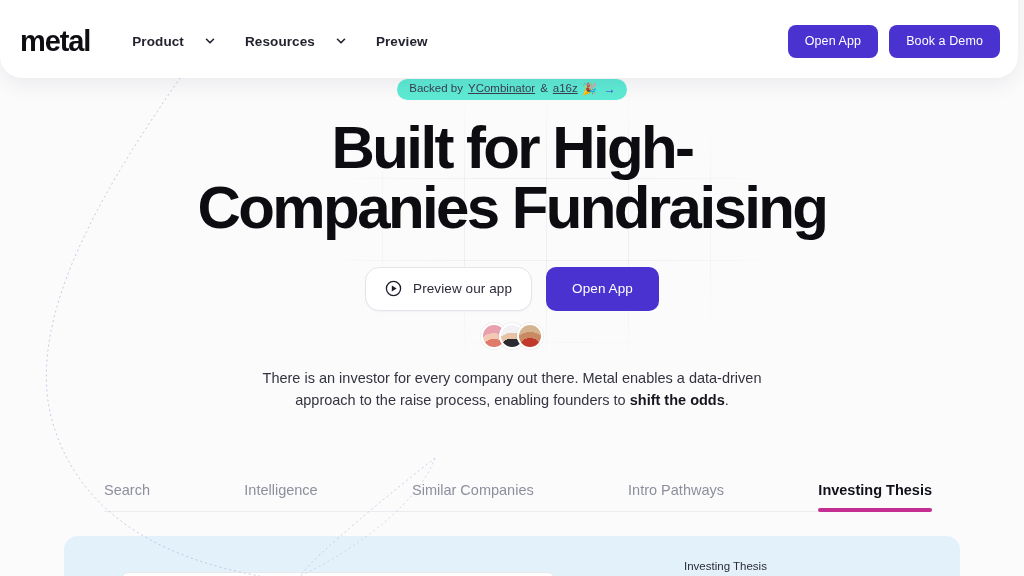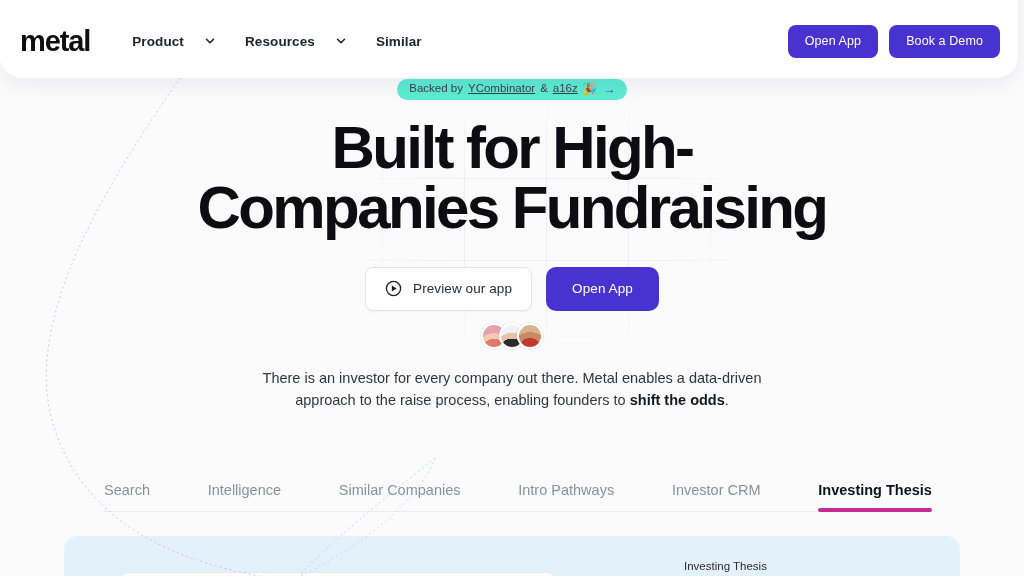--- a/index.html
+++ b/index.html
@@ -81,21 +81,21 @@
   .headline {
     margin-top: 18px;
     font-size: 60px; font-weight: 700; line-height: 1.0;
     letter-spacing: -2.6px; color: #0c0c11;
   }
   .headline .l2 { display: block; }
 
   .cta-row { margin-top: 29px; display: flex; justify-content: center; gap: 14px; }
   .btn-ghost {
     background: #fff; color: #2a2b38; border: 1px solid #e4e4ea;
-    height: 44px; padding: 0 19px; border-radius: 8px;
+    height: 44px; padding: 0 19px; border-radius: 14px;
     font-size: 13.5px; display: inline-flex; align-items: center; gap: 11px;
     box-shadow: 0 1px 2px rgba(20,20,45,.04);
   }
   .btn-open { background: #4a32d1; color: #fff; height: 44px; padding: 0 26px; border-radius: 10px; font-size: 13.5px; }
   .play-icon { width: 17px; height: 17px; display: block; }
 
   .avatars { margin-top: 12px; display: flex; justify-content: center; }
   .avatars .av {
     width: 26px; height: 26px; border-radius: 50%;
     border: 2px solid #fff; margin-left: -8px;
@@ -179,21 +179,21 @@
         </div>
         <div class="nav-link">
           <span>Resources</span>
           <span class="chev">
             <svg width="10" height="10" viewBox="0 0 10 10">
                 <path d="M1.5 3.3 L5 6.8 L8.5 3.3" fill="none" stroke="#22232e" stroke-width="1.6" stroke-linecap="round" stroke-linejoin="round"></path>
               </svg>
           </span>
         </div>
         <div class="nav-link">
-          <span>Similar</span>
+          <span>Preview</span>
         </div>
       </div>
 
       <div class="nav-actions">
         <button class="btn btn-purple sm">Open App</button>
         <button class="btn btn-purple sm">Book a Demo</button>
       </div>
     </div>
   </nav>
 
@@ -235,21 +235,20 @@
     <p class="subtext">
       <span>There is an investor for every company out there. Metal enables a data-driven approach to the raise process, enabling founders to </span><b>shift the odds</b><span>.</span>
     </p>
   </section>
 
   <div class="tabs">
     <div class="tab">Search</div>
     <div class="tab">Intelligence</div>
     <div class="tab">Similar Companies</div>
     <div class="tab">Intro Pathways</div>
-    <div class="tab">Investor CRM</div>
     <div class="tab active">Investing Thesis</div>
   </div>
 
   <div class="preview-panel">
     <div class="preview-card"></div>
     <div class="preview-label">Investing Thesis</div>
   </div>
 
 </div>
 

